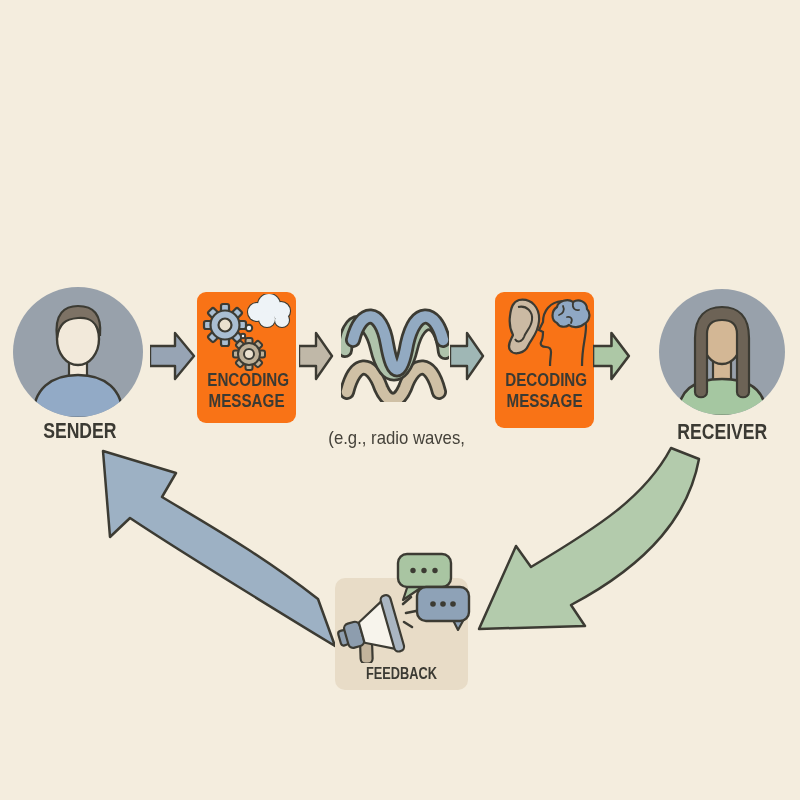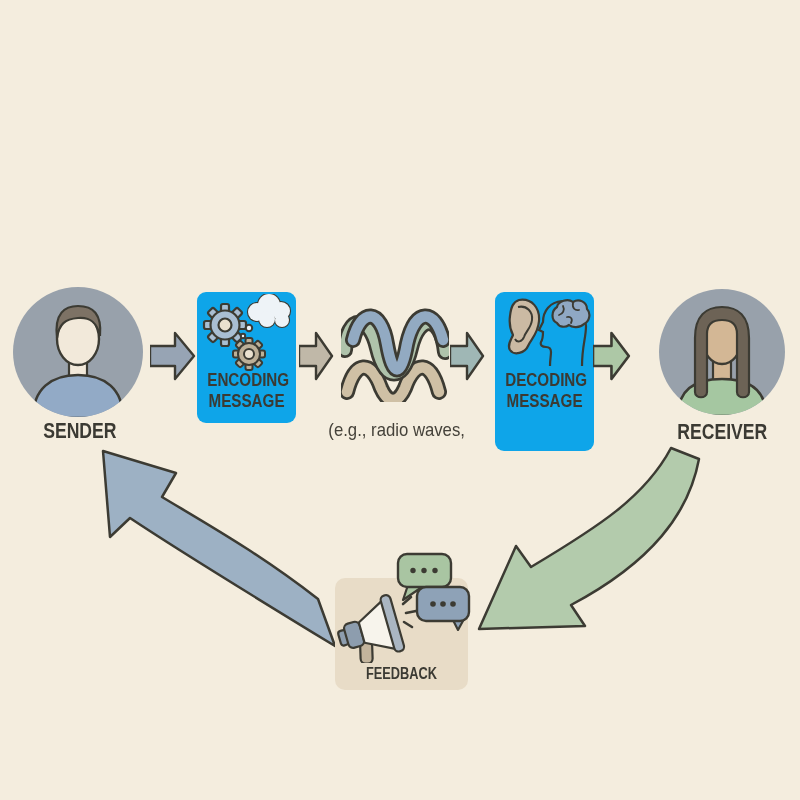--- a/index.html
+++ b/index.html
@@ -1,19 +1,19 @@
 <!DOCTYPE html>
 <html><head>
 <meta charset="utf-8">
 <style>
   html,body { margin:0; padding:0; background:#f4edde; }
   .canvas { position:relative; width:800px; height:800px; background:#f4edde; overflow:hidden;
             font-family:"Liberation Sans", sans-serif; }
   .abs { position:absolute; }
-  .node-box { background:#0ea5e9; border-radius:9px; }
+  .node-box { background:#f97316; border-radius:9px; }
   .fb-box   { background:#e8dcc7; border-radius:10px; }
   .lbl { font-weight:700; color:#3b3a33; text-align:center; }
   .note { font-weight:400; color:#45423a; text-align:center; }
   .cx  { display:inline-block; transform:scaleX(.8);  transform-origin:50% 50%; white-space:nowrap; }
   .cx9 { display:inline-block; transform:scaleX(.88); transform-origin:50% 50%; white-space:nowrap; }
   svg { display:block; }
 </style>
 </head>
 <body>
 
@@ -114,30 +114,30 @@
       <path d="M 6,90 C 14,58 30,58 40,86 C 47,102 57,102 64,86 C 74,58 90,58 98,90" stroke="#cfc0a5" stroke-width="10.5"></path>
       <path d="M 4,48 C 6,12 28,12 36,46 C 44,80 62,80 70,46 C 78,12 100,12 104,50" stroke="#3c3b33" stroke-width="16"></path>
       <path d="M 4,48 C 6,12 28,12 36,46 C 44,80 62,80 70,46 C 78,12 100,12 104,50" stroke="#afc3ab" stroke-width="10.5"></path>
       <path d="M 12,38 C 20,6 40,6 46,42 C 52,76 60,76 66,42 C 74,6 94,6 102,38" stroke="#3c3b33" stroke-width="16"></path>
       <path d="M 12,38 C 20,6 40,6 46,42 C 52,76 60,76 66,42 C 74,6 94,6 102,38" stroke="#92aac2" stroke-width="10.5"></path>
     </g>
   </svg>
   <div class="abs" style="left:307px;top:417px;width:180px">
     <div class="lbl" style="font-size:23px;line-height:22px">
     </div>
-    <div class="note" style="font-size:19px;line-height:20px;margin-top:3px">
+    <div class="note" style="font-size:19px;line-height:20px;margin-top:11px">
       <div><span class="cx9">(e.g., radio waves,</span></div>
     </div>
   </div>
 
   <svg class="abs" style="left:450px;top:331px" width="35" height="50" viewBox="0 0 35 50">
     <polygon points="0,15 17,15 17,2 33,25 17,48 17,35 0,35" fill="#9fb7b5" stroke="#3c3b33" stroke-width="2.4" stroke-linejoin="round"></polygon>
   </svg>
 
-  <div class="abs node-box" style="left:495px;top:292px;width:99px;height:159px">
+  <div class="abs node-box" style="left:495px;top:292px;width:99px;height:136px">
     <svg class="abs" style="left:3px;top:4px" width="93" height="70" viewBox="0 0 93 70">
       <g>
         <path d="M 21,4 C 34,2 42,12 41,25 C 40,38 33,43 30,50 C 27,57 16,60 12,54 C 9,49 13,44 15,39 C 12,33 11,27 12,20 C 13,11 15,6 21,4 Z" fill="#cbbaa3" stroke="#3c3b33" stroke-width="2.2" stroke-linejoin="round"></path>
         <path d="M 20,11 C 29,9 35,16 34,24 C 33,32 28,35 26,41 C 24,46 19,47 17,43" fill="none" stroke="#3c3b33" stroke-width="2"></path>
       </g>
       <g>
         <path d="M 64,5 C 78,7 87,17 88,30 C 88,42 84,50 84,70 M 64,5 C 52,6 45,15 45,26 L 41,34 L 45,36 C 45,40 45,43 43,46 C 42,49 44,51 48,51 C 51,51 53,53 53,56 C 53,60 52,63 52,70" fill="none" stroke="#3c3b33" stroke-width="2.2" stroke-linecap="round"></path>
         <path d="M 59,27 C 53,24 53,15 59,11 C 60,5 70,2 75,6 C 81,2 89,6 89,13 C 93,17 92,25 86,28 C 82,32 74,32 71,29 C 67,32 61,31 59,27 Z" fill="#8fa8c4" stroke="#3c3b33" stroke-width="2.2" stroke-linejoin="round"></path>
         <path d="M 65,10 C 67,14 65,18 61,19 M 75,7 C 74,12 77,15 81,14 M 69,21 C 73,20 75,23 73,27" fill="none" stroke="#3c3b33" stroke-width="1.8" stroke-linecap="round"></path>
       </g>

